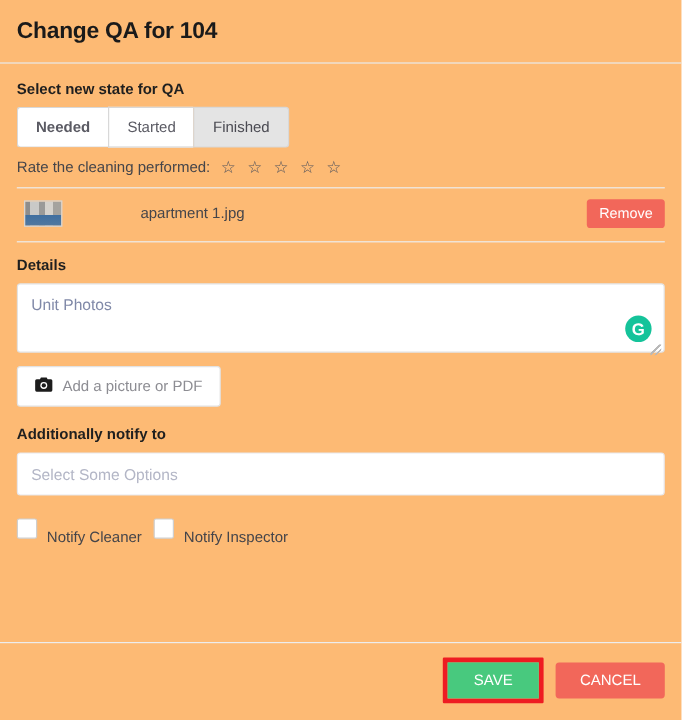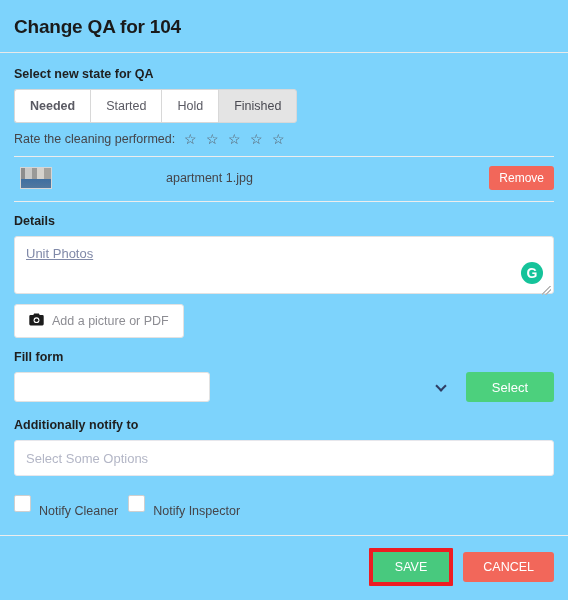--- a/index.html
+++ b/index.html
@@ -4,21 +4,21 @@
 <style>
   * { box-sizing: border-box; }
   html, body {
     margin: 0; padding: 0;
     width: 568px; height: 600px;
     background: #ffffff;
     font-family: "Liberation Sans", sans-serif;
     color: #2b2b2b;
     overflow: hidden;
   }
-  .modal { width: 568px; height: 600px; position: relative; background:#7dd3fc; }
+  .modal { width: 568px; height: 600px; position: relative; background:#fdba74; }
 
   
   .modal-header {
     padding: 16px 14px 14px 14px;
     border-bottom: 1px solid #e9e9e9;
   }
   .modal-title {
     font-size: 19px;
     font-weight: bold;
     color: #1a1a1a;
@@ -72,21 +72,21 @@
   .thumb {
     width: 32px; height: 22px;
     margin-left: 6px;
     border: 1px solid #d6d6d6;
     background:
       linear-gradient(180deg, rgba(160,170,180,0) 55%, #3f6fa0 56%, #51789f 100%),
       linear-gradient(90deg,#8d8d8d 0 12%, #c9c9c7 12% 38%, #9a9a98 38% 55%, #d5d2cc 55% 78%, #a5a39e 78% 100%);
     flex: 0 0 auto;
   }
   .thumb-name {
-    margin-left: 114px;
+    margin-left: 65px;
     font-size: 12.5px;
     color: #45454a;
     flex: 1 1 auto;
   }
   .btn-remove {
     background: #f2675a;
     color: #ffffff;
     border: none;
     border-radius: 3px;
     font-size: 12px;
@@ -102,21 +102,20 @@
     width: 100%;
     height: 58px;
     border: 1px solid #e2e2e2;
     border-radius: 3px;
     padding: 9px 11px;
     font-size: 13px;
     font-family: "Liberation Sans", sans-serif;
     color: #8089a8;
     resize: none;
     outline: none;
-    text-decoration: underline;
   }
   .grammarly {
     position: absolute; right: 11px; bottom: 14px;
     width: 22px; height: 22px; border-radius: 50%;
     background: #15c39a;
     display: flex; align-items: center; justify-content: center;
     color: #ffffff; font-size: 14px; font-weight: bold;
     line-height: 22px; cursor: pointer;
   }
   .resize-grip {
@@ -242,21 +241,20 @@
   <div class="modal-header">
     <div class="modal-title">Change QA for 104</div>
   </div>
 
   <div class="modal-body">
 
     <div class="field-label">Select new state for QA</div>
     <div class="btn-group">
       <button class="state-btn">Needed</button>
       <button class="state-btn">Started</button>
-      <button class="state-btn">Hold</button>
       <button class="state-btn active">Finished</button>
     </div>
 
     <div class="rating-row">
       <span>Rate the cleaning performed:</span>
       <span class="rating-stars">
         <span class="star">☆</span>
         <span class="star">☆</span>
         <span class="star">☆</span>
         <span class="star">☆</span>
@@ -282,30 +280,20 @@
           <svg width="15" height="13" viewBox="0 0 15 13" aria-hidden="true">
             <path d="M5.1 0.6 L9.9 0.6 L10.7 2 L13.4 2 A1.3 1.3 0 0 1 14.7 3.3 L14.7 11.1 A1.3 1.3 0 0 1 13.4 12.4 L1.6 12.4 A1.3 1.3 0 0 1 0.3 11.1 L0.3 3.3 A1.3 1.3 0 0 1 1.6 2 L4.3 2 Z" fill="#1c1c1c"></path>
             <circle cx="7.5" cy="7.2" r="2.9" fill="#ffffff"></circle>
             <circle cx="7.5" cy="7.2" r="1.8" fill="#1c1c1c"></circle>
           </svg>
         </span>
         <span>Add a picture or PDF</span>
       </button>
     </div>
 
-    <div class="section">
-      <div class="field-label">Fill form</div>
-      <div class="row-inline">
-        <span class="select-wrap">
-          <input class="form-select" type="text" readonly="" value="" style="">
-          <span class="chev"></span>
-        </span>
-        <button class="btn-select">Select</button>
-      </div>
-    </div>
 
     <div class="section" style="margin-top:16px;">
       <div class="field-label">Additionally notify to</div>
       <input class="multi-select" type="text" placeholder="Select Some Options" style="">
       <div class="check-row">
         <span class="cbox"></span>
         <span class="cbox-label">Notify Cleaner</span>
         <span class="cbox"></span>
         <span class="cbox-label">Notify Inspector</span>
       </div>

